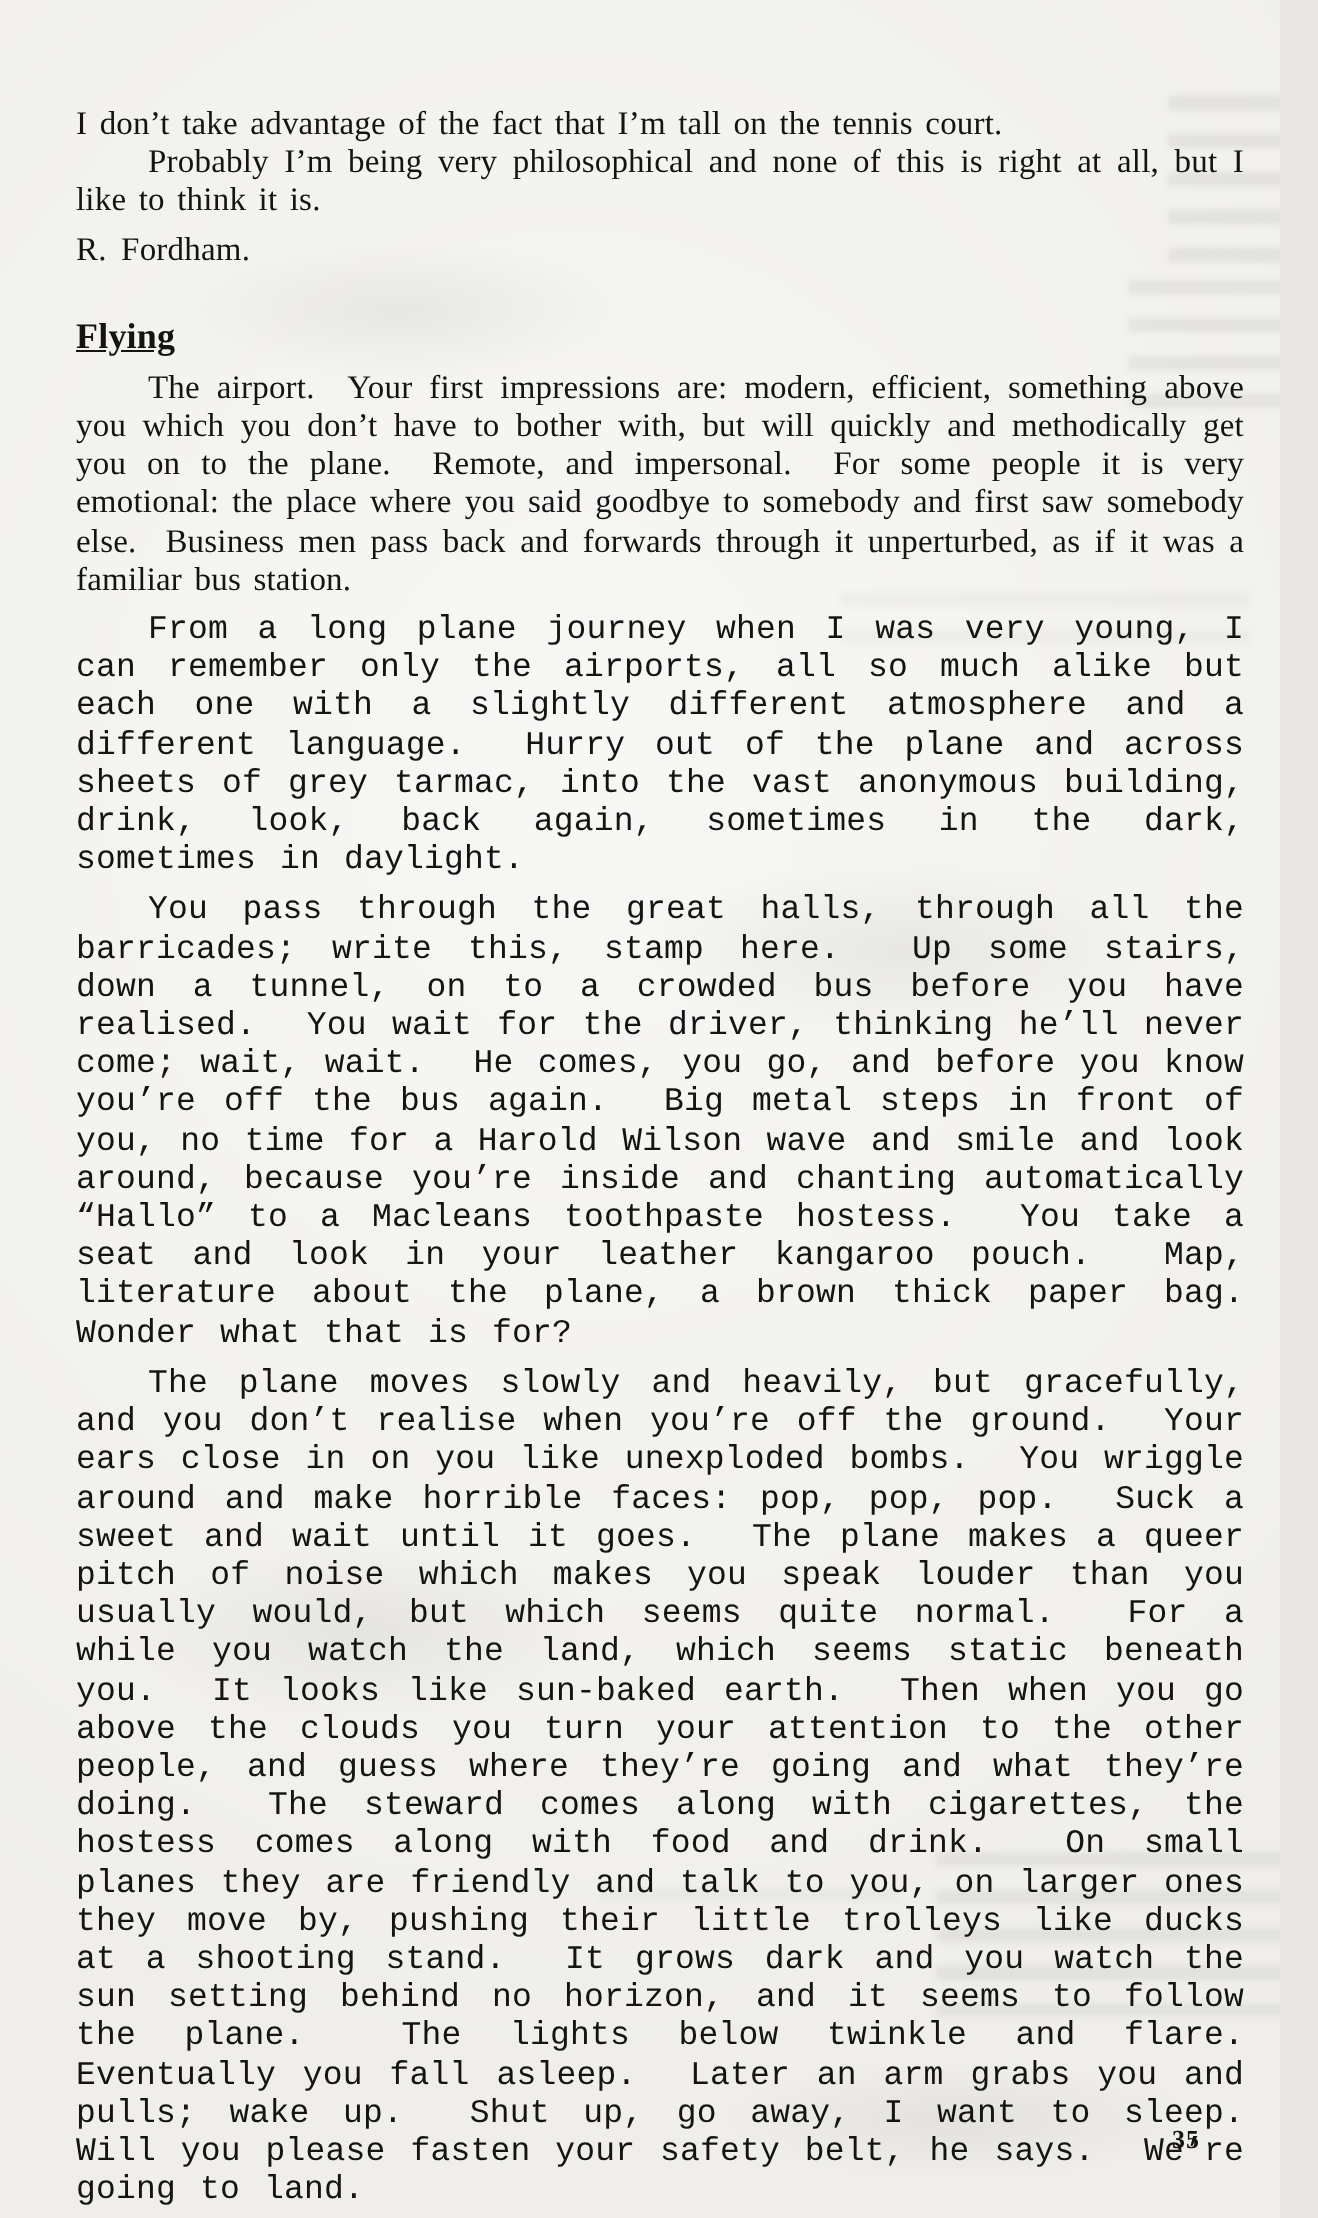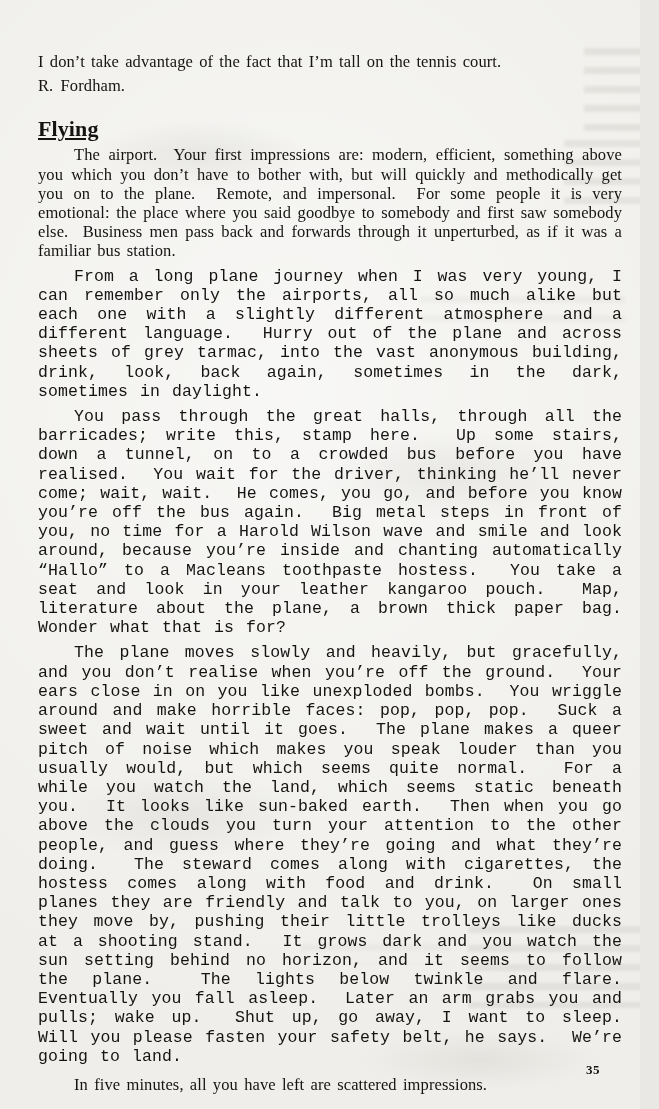--- a/index.html
+++ b/index.html
@@ -31,21 +31,21 @@
   .mt6{margin-top:6px;font-family:Liberation Mono, monospace;}
   .mt9{margin-top:9px;}
   .sig{
     margin-top:5px;
     text-align:left;
     padding-right:10px;
     word-spacing:3px;
   }
   h2.head{
     margin:24px 0 6px 0;
-    font-size:22px;
+    font-size:18px;
     font-weight:bold;
     letter-spacing:.1px;
     line-height:20px;
     text-decoration:underline;
   }
   h2.head2{margin-top:20px;text-align:center;}
   .pagenum{
     position:absolute;
     top:1062px;right:40px;
     font-size:13px;
@@ -88,20 +88,21 @@
   <div class="ghost rows g5"></div>
   <div class="blotch b1"></div>
   <div class="blotch b2"></div>
   <div class="blotch b3"></div>
   <div class="blotch b4"></div>
 
   <main class="content">
 
     <p>I don’t take advantage of the fact that I’m tall on the tennis court.</p>
 
+    <p class="ind">Probably I’m being very philosophical and none of this is right at all, but I like to think it is.</p>
 
     <p class="sig">R. Fordham.</p>
 
     <h2 class="head">Flying</h2>
 
     <p class="ind">The airport.  Your first impressions are: modern, efficient, something above you which you don’t have to bother with, but will quickly and methodically get you on to the plane.  Remote, and impersonal.  For some people it is very emotional: the place where you said goodbye to somebody and first saw somebody else.  Business men pass back and forwards through it unperturbed, as if it was a familiar bus station.</p>
 
     <p class="ind mt6">From a long plane journey when I was very young, I can remember only the airports, all so much alike but each one with a slightly different atmosphere and a different language.  Hurry out of the plane and across sheets of grey tarmac, into the vast anonymous building, drink, look, back again, sometimes in the dark, sometimes in daylight.</p>
 
     <p class="ind mt6">You pass through the great halls, through all the barricades; write this, stamp here.  Up some stairs, down a tunnel, on to a crowded bus before you have realised.  You wait for the driver, thinking he’ll never come; wait, wait.  He comes, you go, and before you know you’re off the bus again.  Big metal steps in front of you, no time for a Harold Wilson wave and smile and look around, because you’re inside and chanting automatically “Hallo” to a Macleans toothpaste hostess.  You take a seat and look in your leather kangaroo pouch.  Map, literature about the plane, a brown thick paper bag.  Wonder what that is for?</p>

